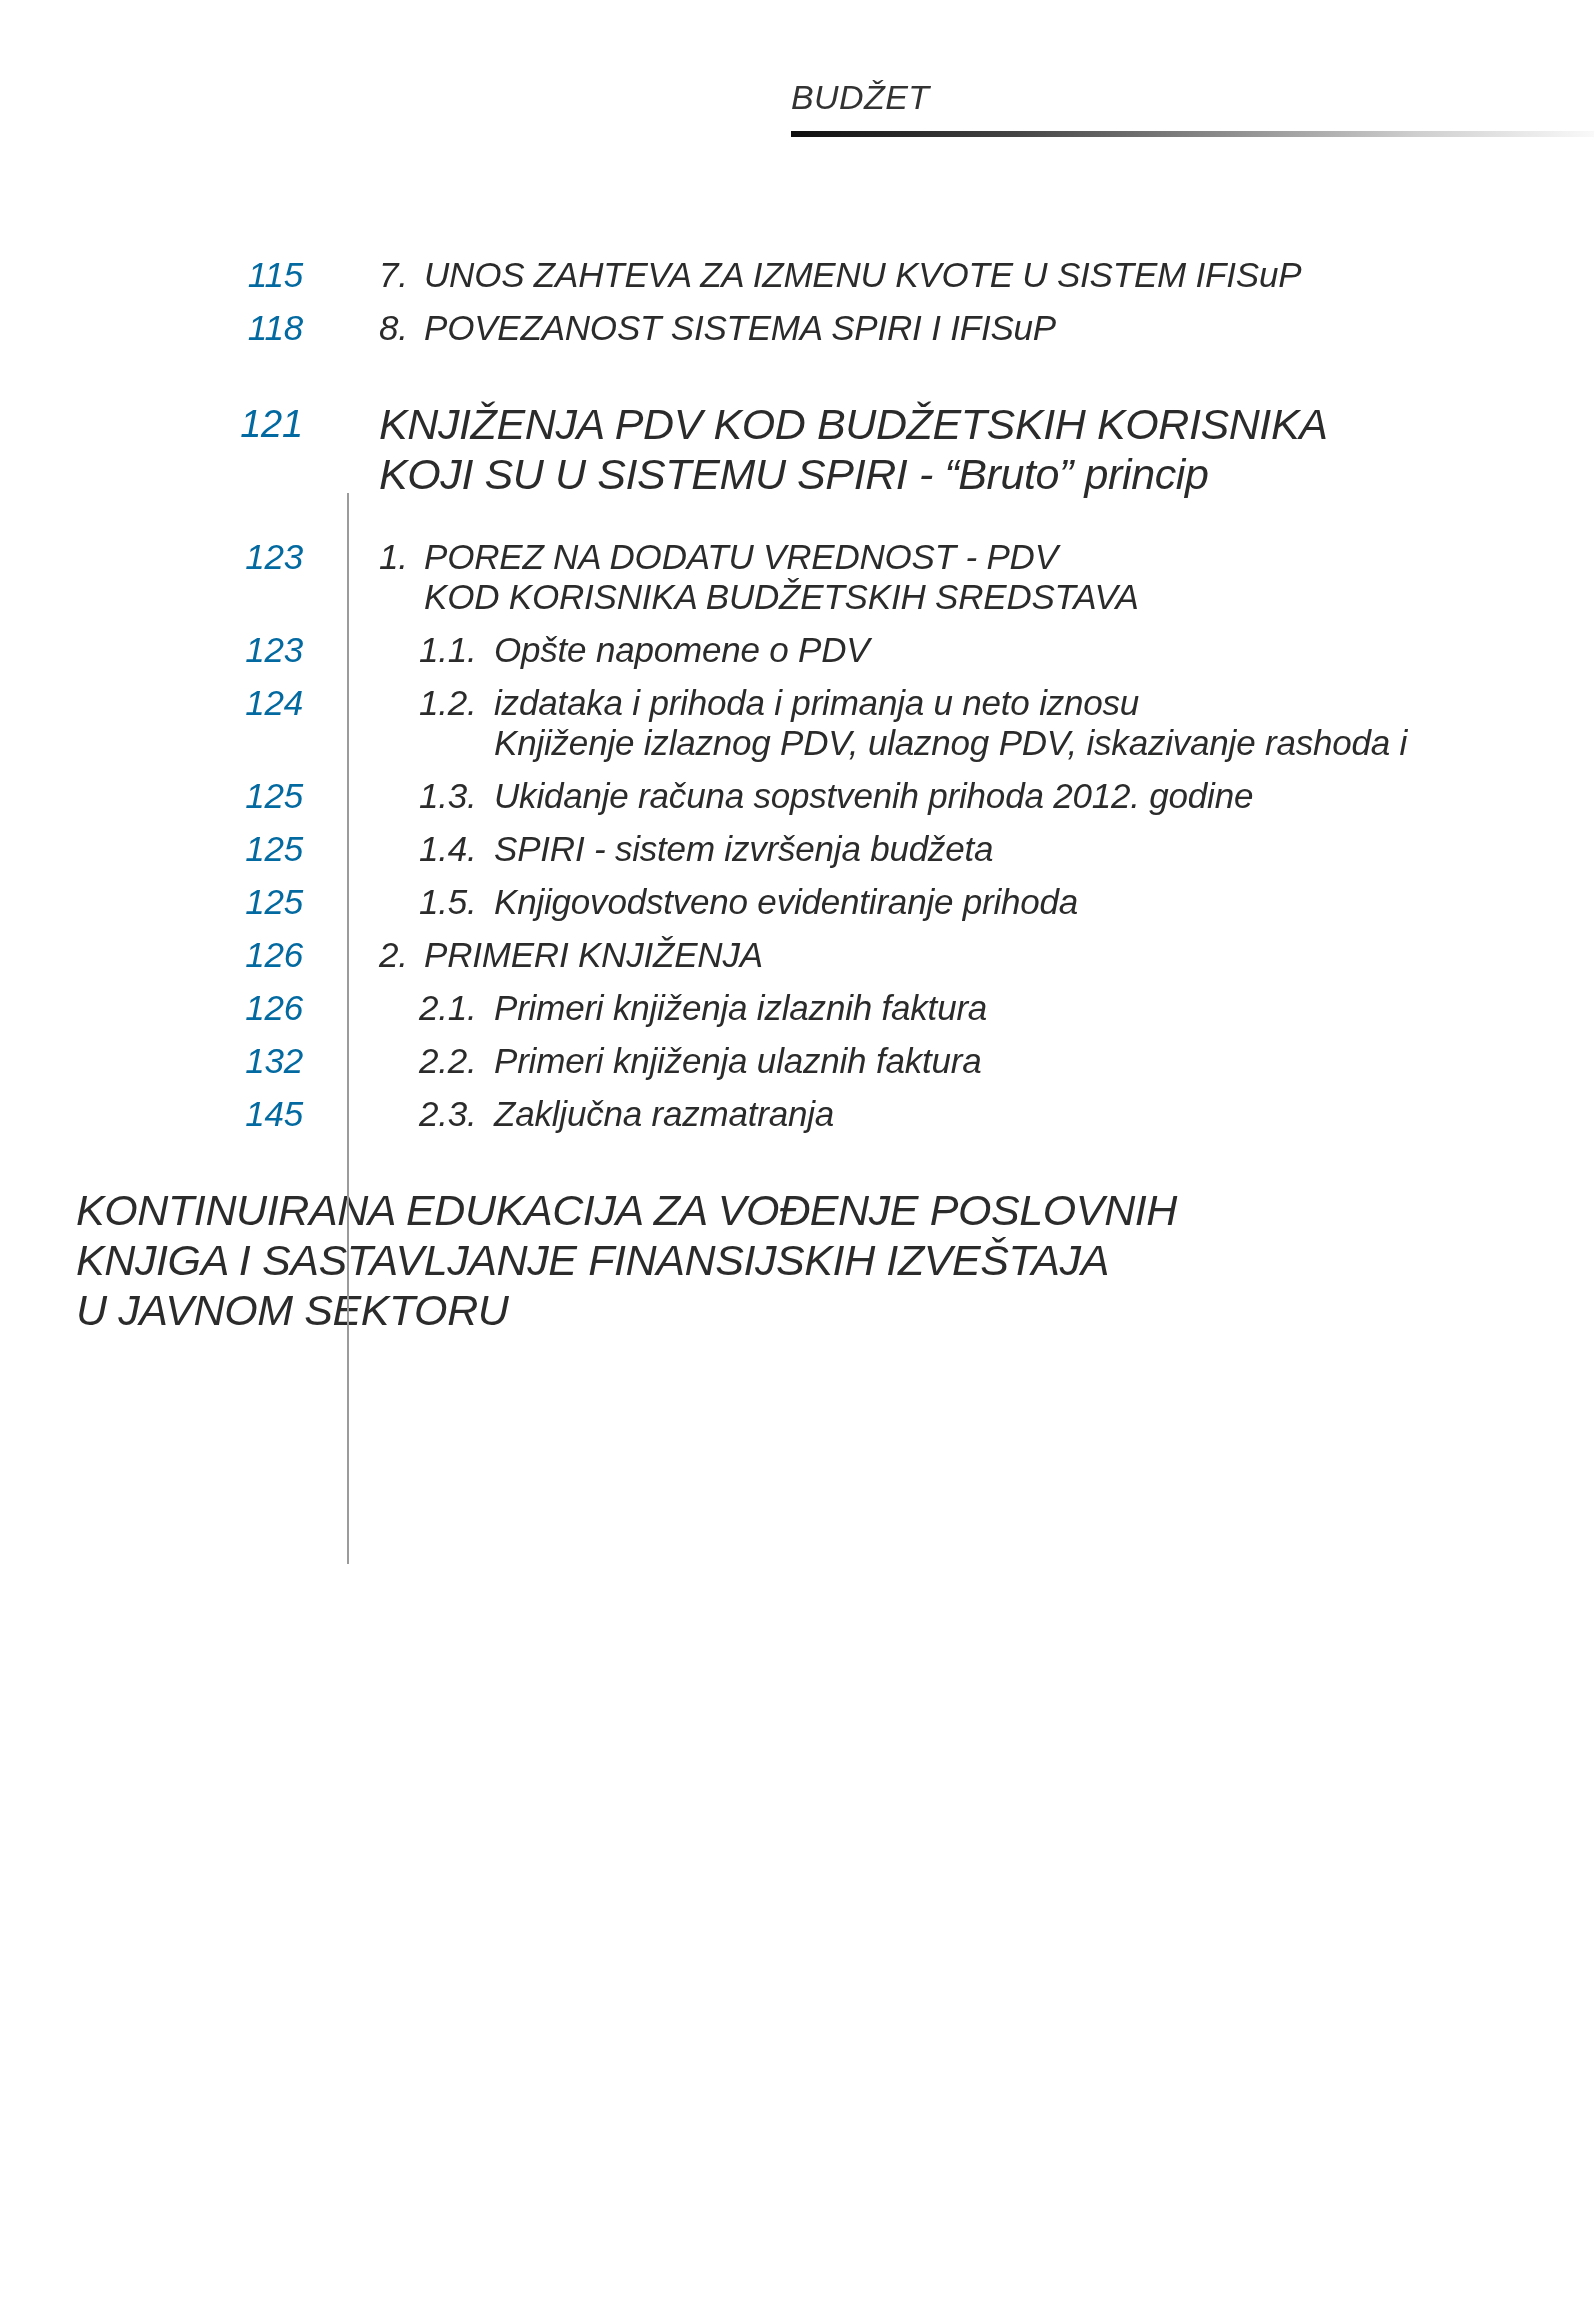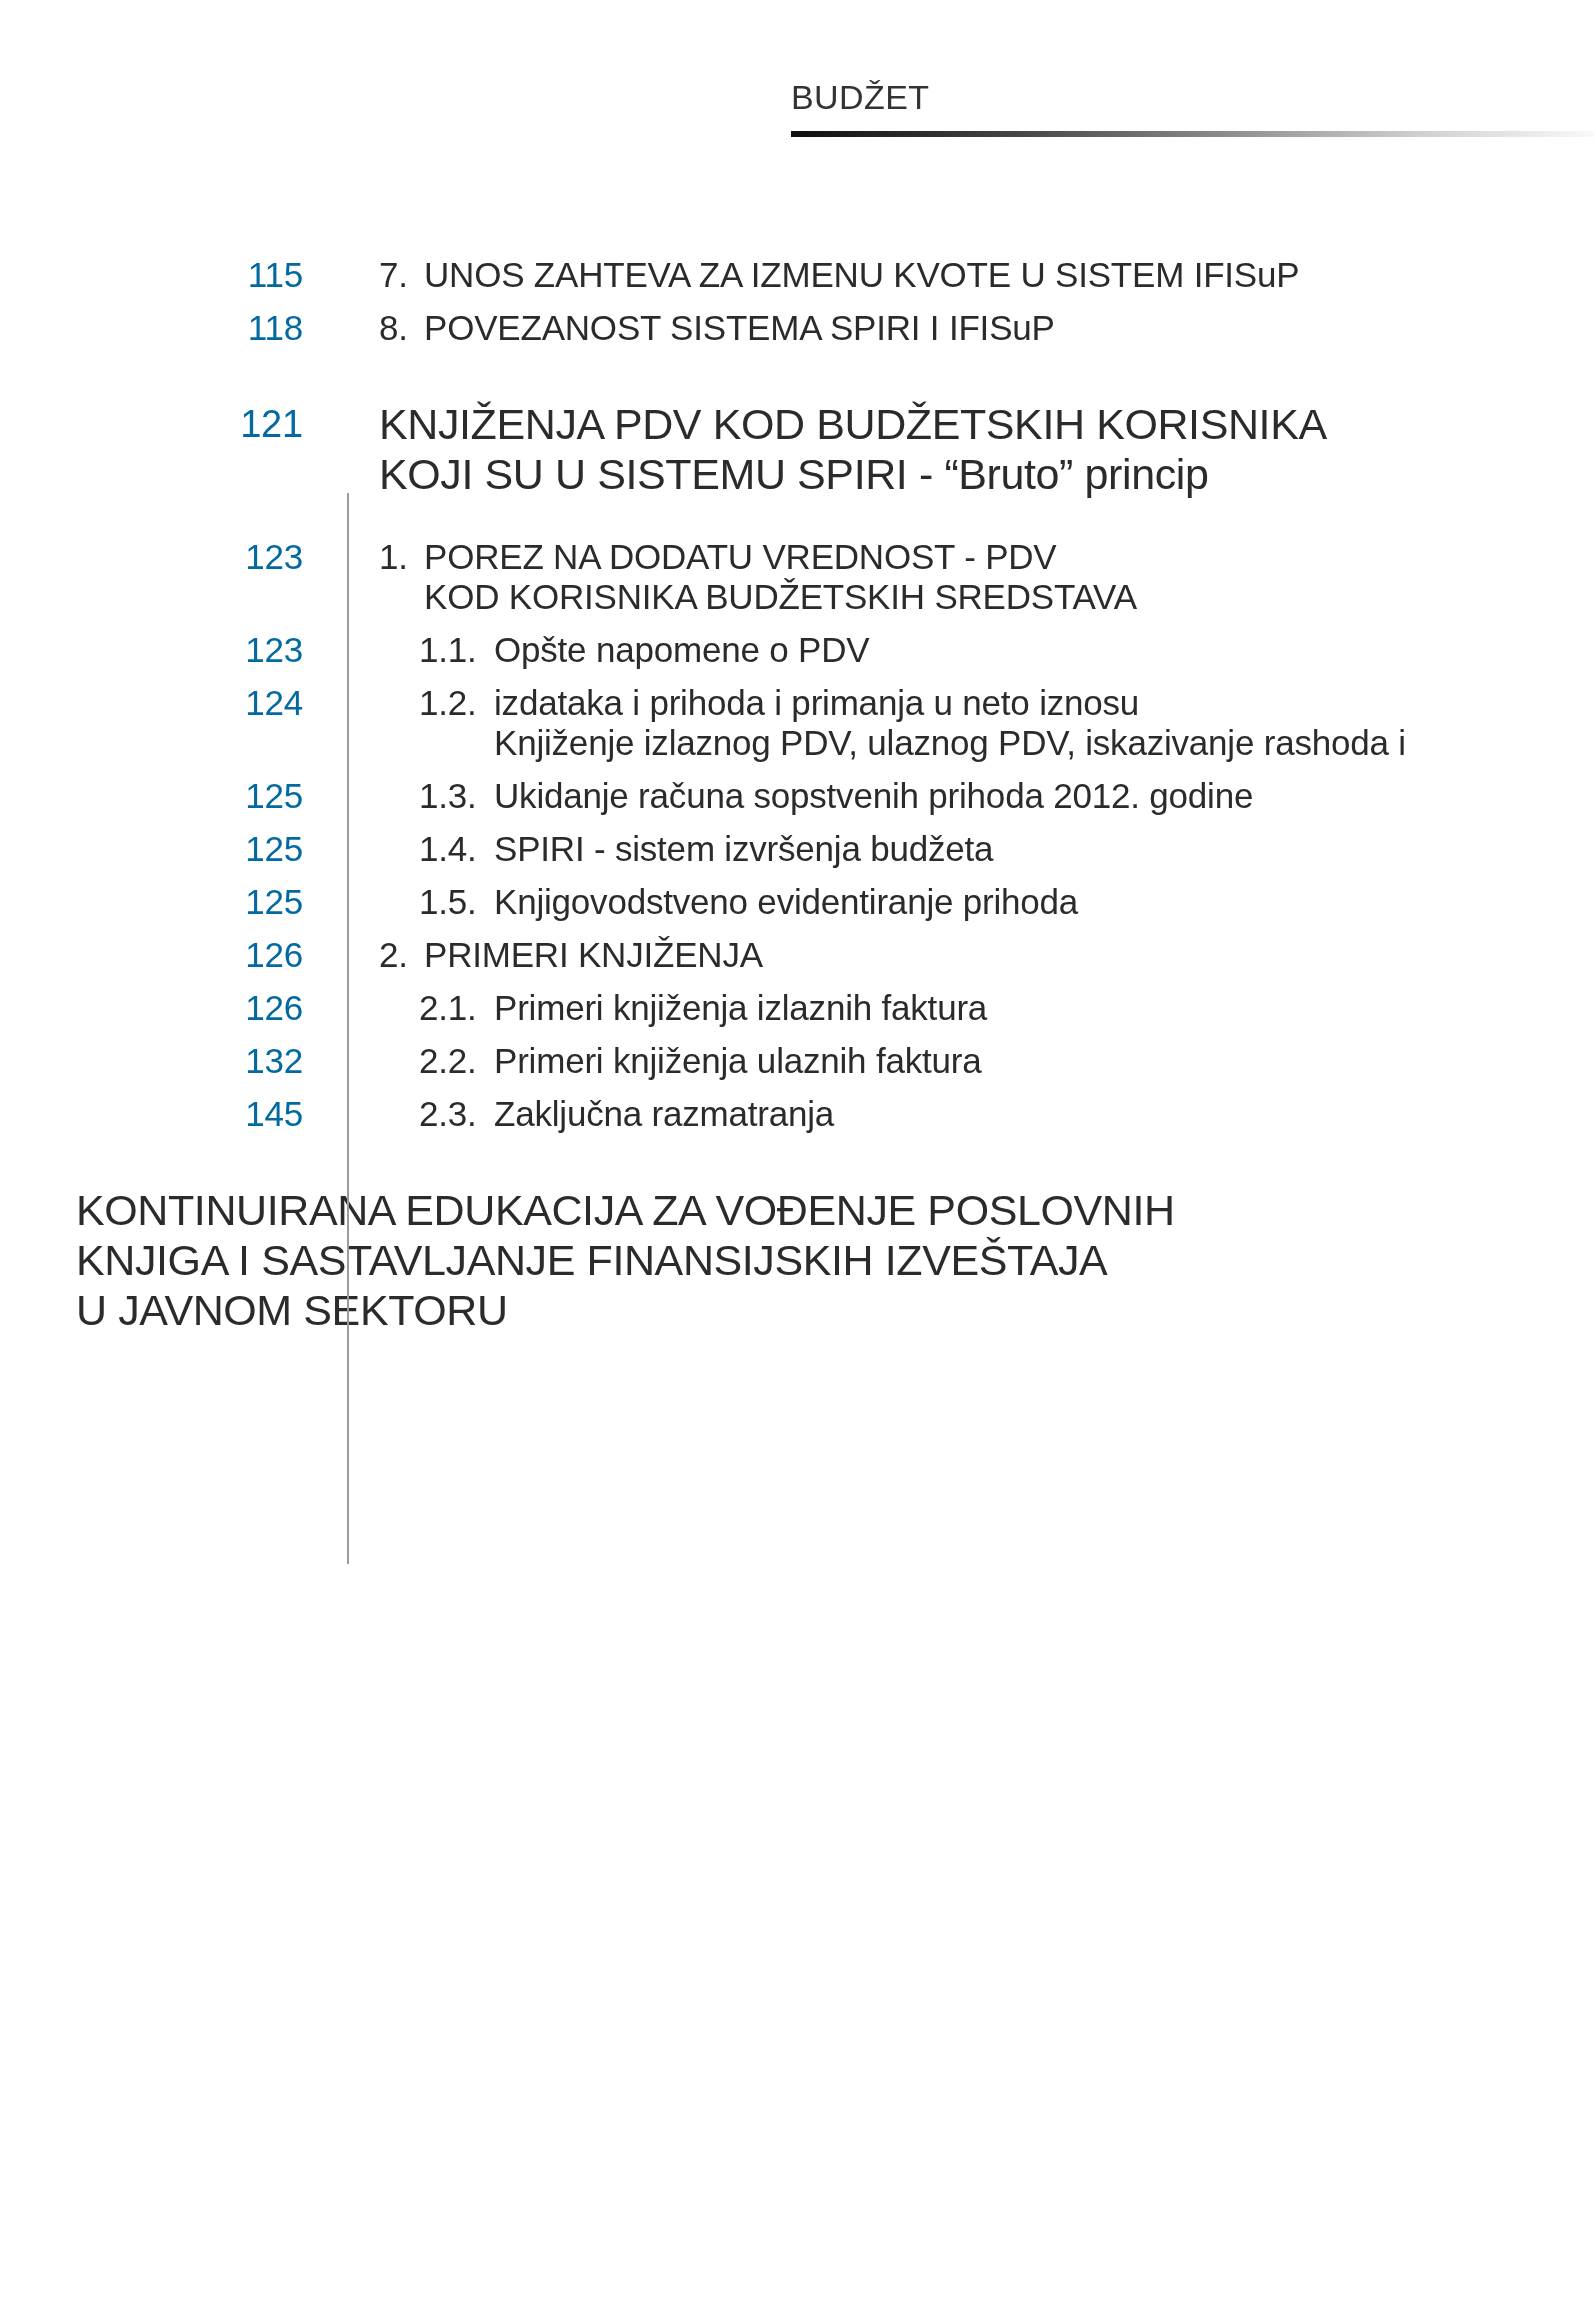--- a/index.html
+++ b/index.html
@@ -4,20 +4,21 @@
 <style>
   html, body { margin: 0; padding: 0; background: #ffffff; }
   .page {
     position: relative;
     width: 1594px;
     height: 2319px;
     background: #ffffff;
     font-family: "Liberation Sans", sans-serif;
     color: #2b2b2b;
     overflow: hidden;
+    font-style: italic;
   }
 
   
   .header-title {
     position: absolute;
     left: 791px;
     top: 77px;
     font-size: 34px;
     line-height: 41px;
     font-weight: 300;

